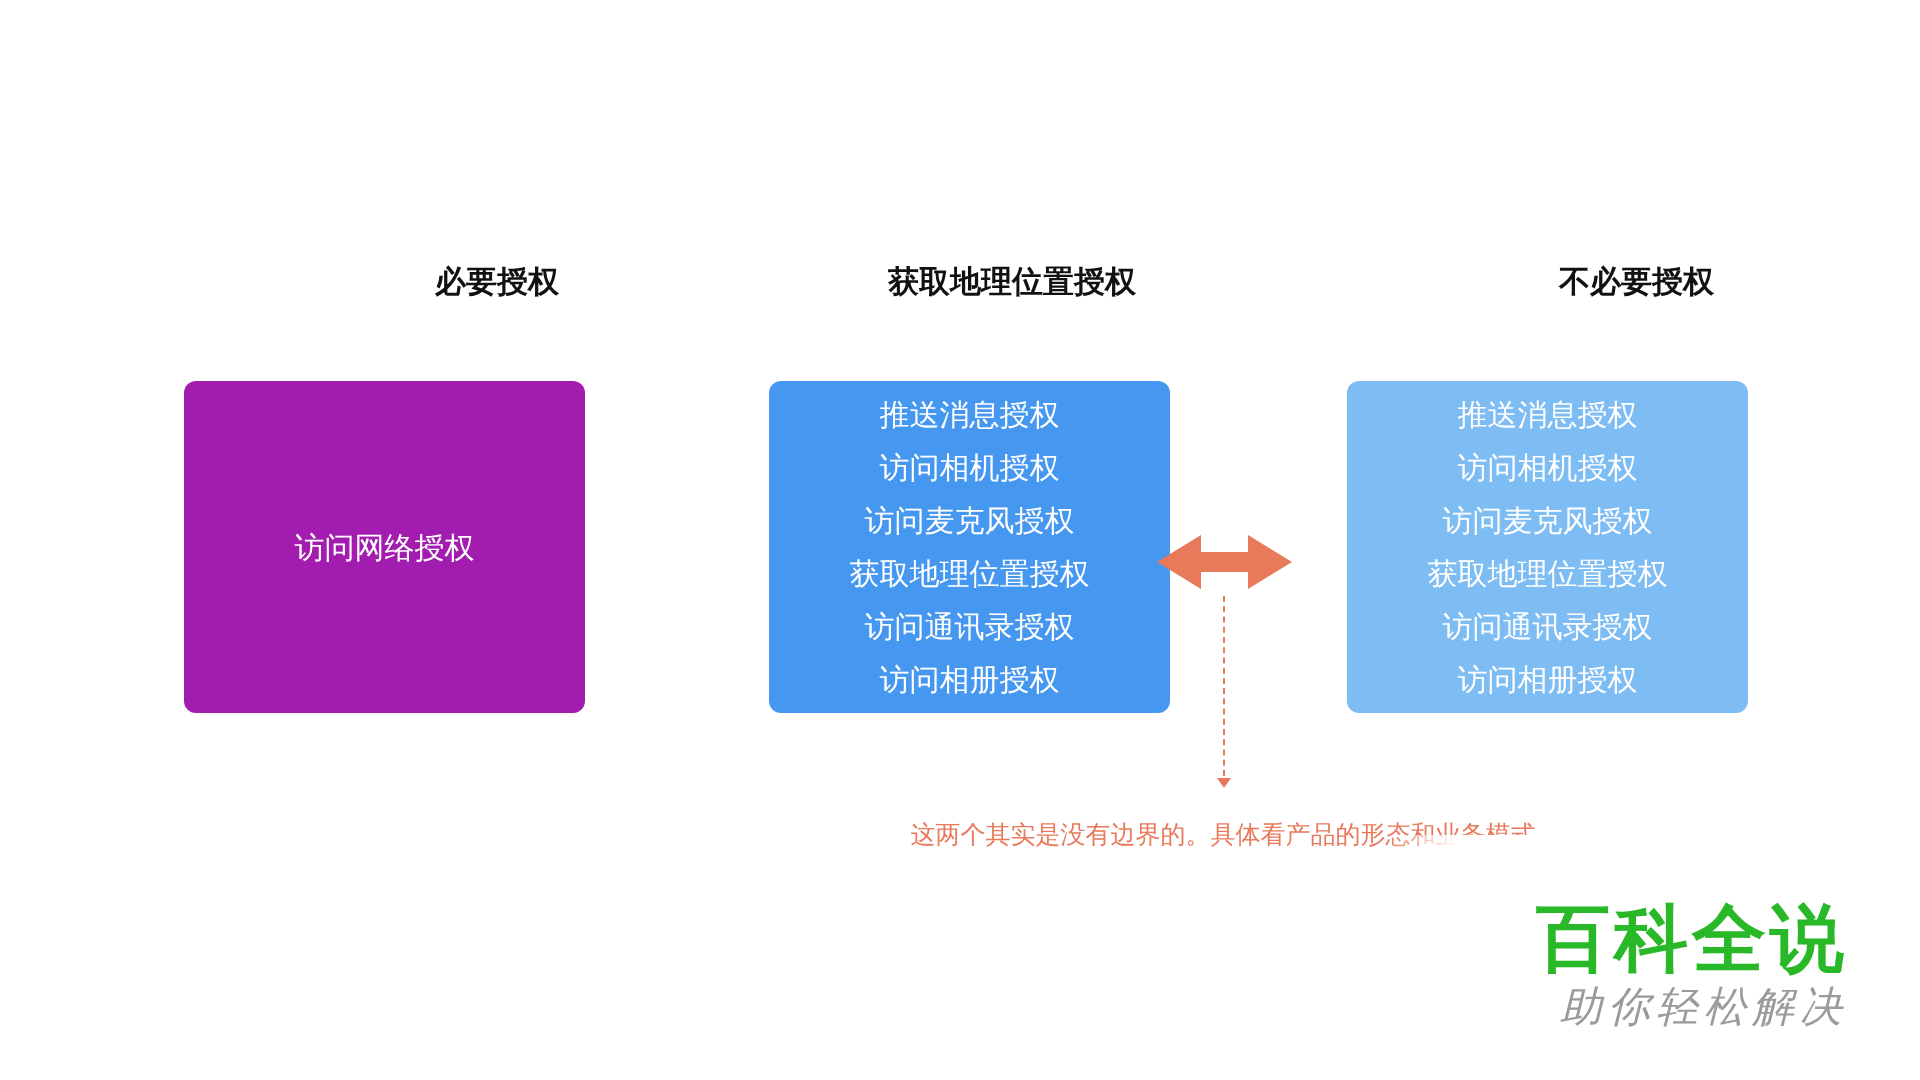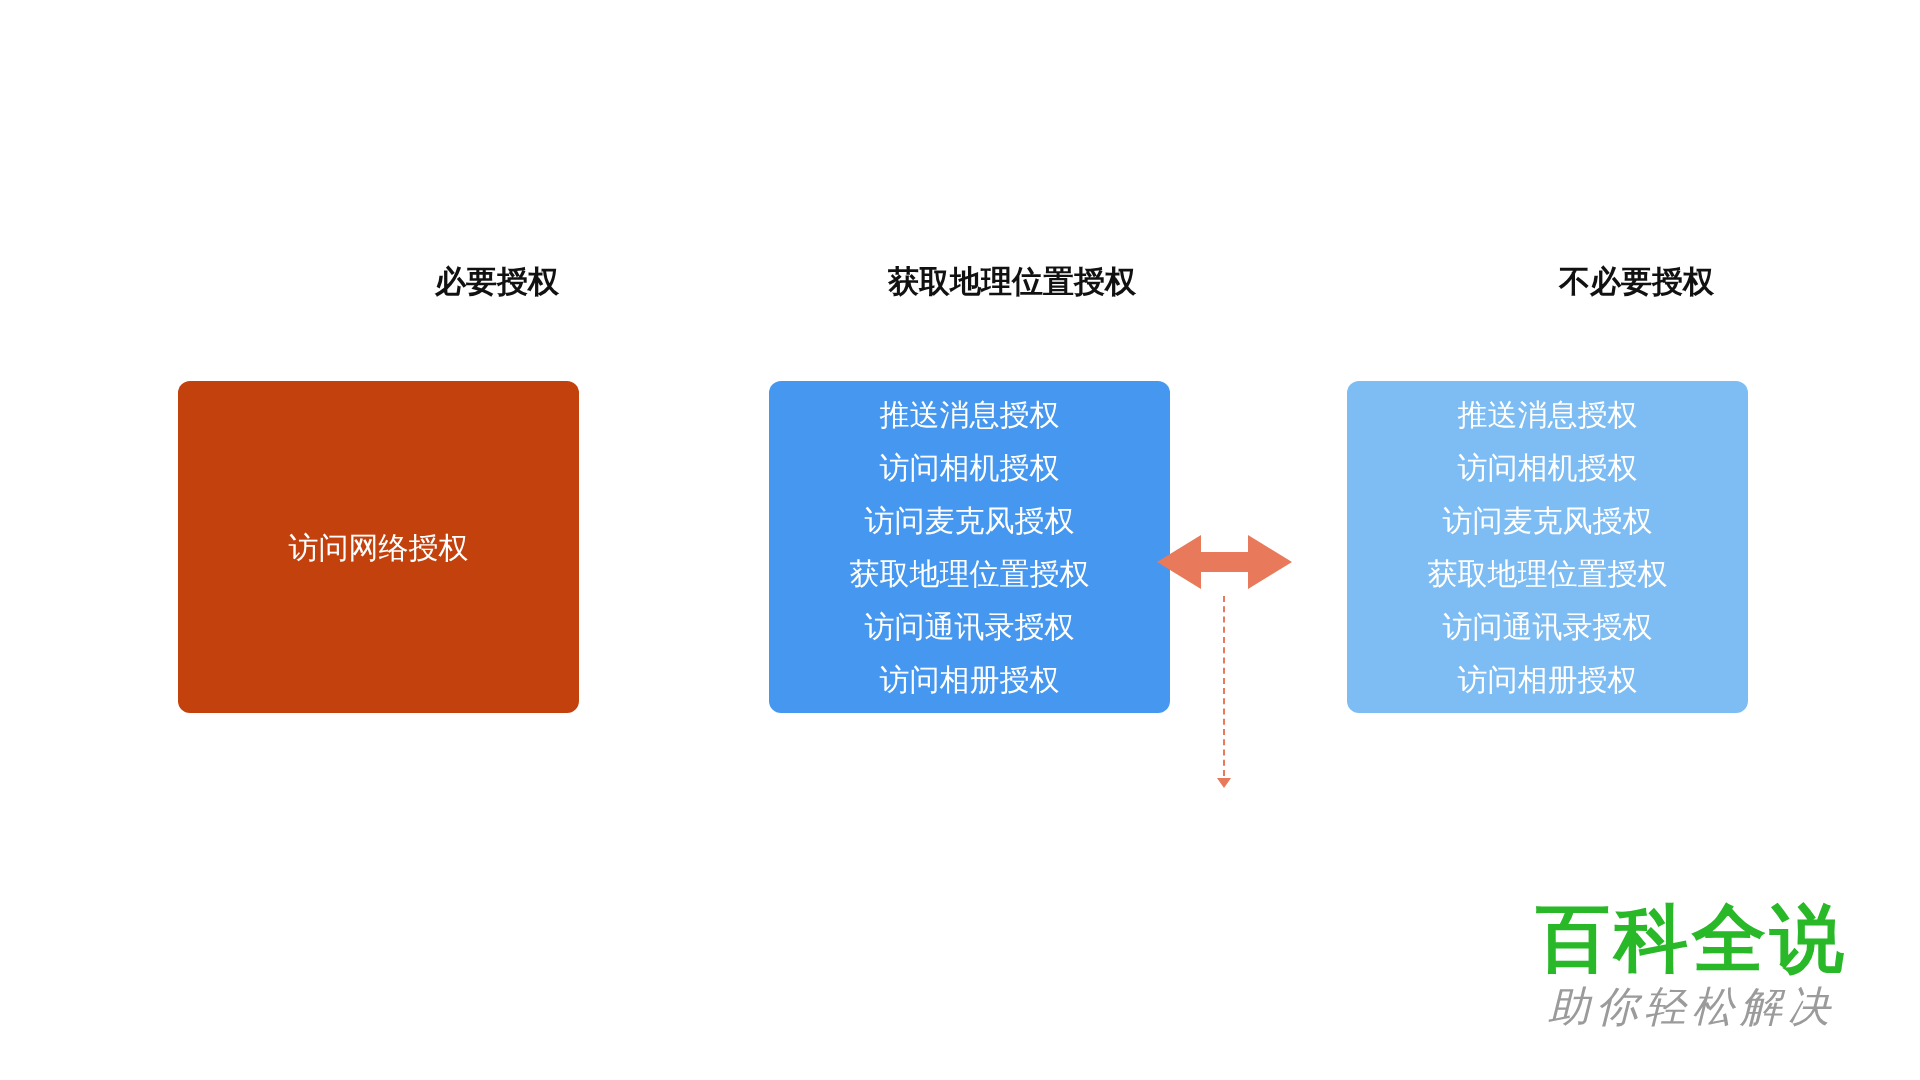--- a/index.html
+++ b/index.html
@@ -40,21 +40,21 @@
     width: 401px;
     border-radius: 12px;
     display: flex;
     flex-direction: column;
     justify-content: center;
     align-items: center;
     color: #ffffff;
     font-size: 30px;
     margin-left: 34px;
   }
-  .box1 { left: 144px;  background: #c2410c; }
+  .box1 { left: 150px;  background: #a21caf; }
   .box2 { left: 735px;  background: #4597f0; }
   .box3 { left: 1313px; background: #7ebcf4; }
   .box-line {
     line-height: 53px;
     height: 53px;
     white-space: nowrap;
     text-align: center;
   }
 
   
@@ -109,21 +109,21 @@
     height: 24px;
     background: linear-gradient(to right, rgba(255,255,255,0), #ffffff 45%);
     pointer-events: none;
   }
 
   
   .watermark {
     position: absolute;
     right: 72px;
     top: 898px;
-    text-align: center;
+    text-align: right;
   }
   .wm-brand {
     font-size: 74px;
     font-weight: bold;
     letter-spacing: 4px;
     color: #28b828;
     line-height: 1.1;
     white-space: nowrap;
   }
   .wm-tagline {
@@ -167,20 +167,21 @@
 
   <svg class="double-arrow" viewBox="0 0 139 62" aria-hidden="true">
     <polygon points="2,31 46,4 46,21 93,21 93,4 137,31 93,58 93,41 46,41 46,58" fill="#e8795a"></polygon>
   </svg>
 
   <div class="dashed-line"></div>
   <div class="dashed-arrowhead"></div>
 
   <div class="annotation">
     <span class="annotation-inner">
+      <span>这两个其实是没有边界的。具体看产品的形态和业务模式</span>
       <i class="annotation-fade"></i>
     </span>
   </div>
 
   <div class="watermark">
     <div class="wm-brand">百科全说</div>
     <div class="wm-tagline">助你轻松解决</div>
   </div>
 
 </div>

